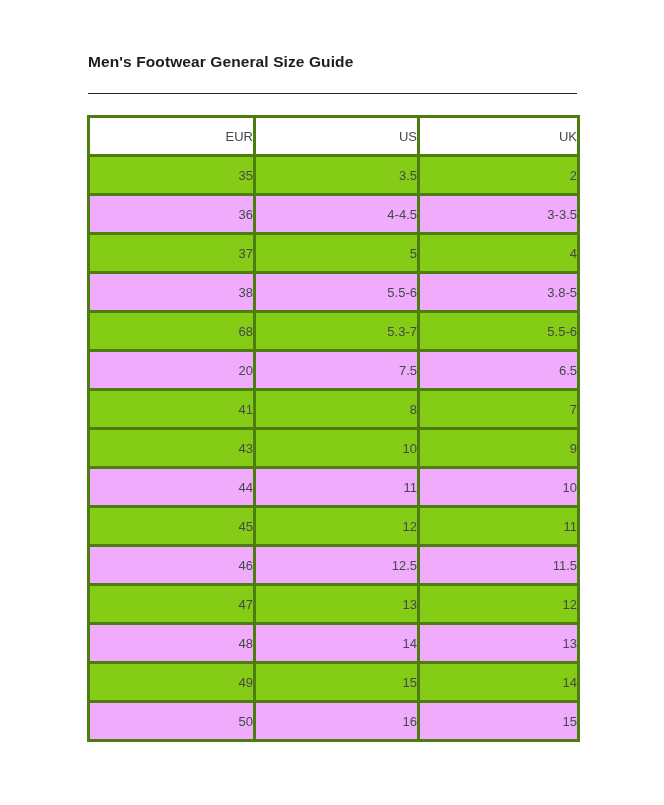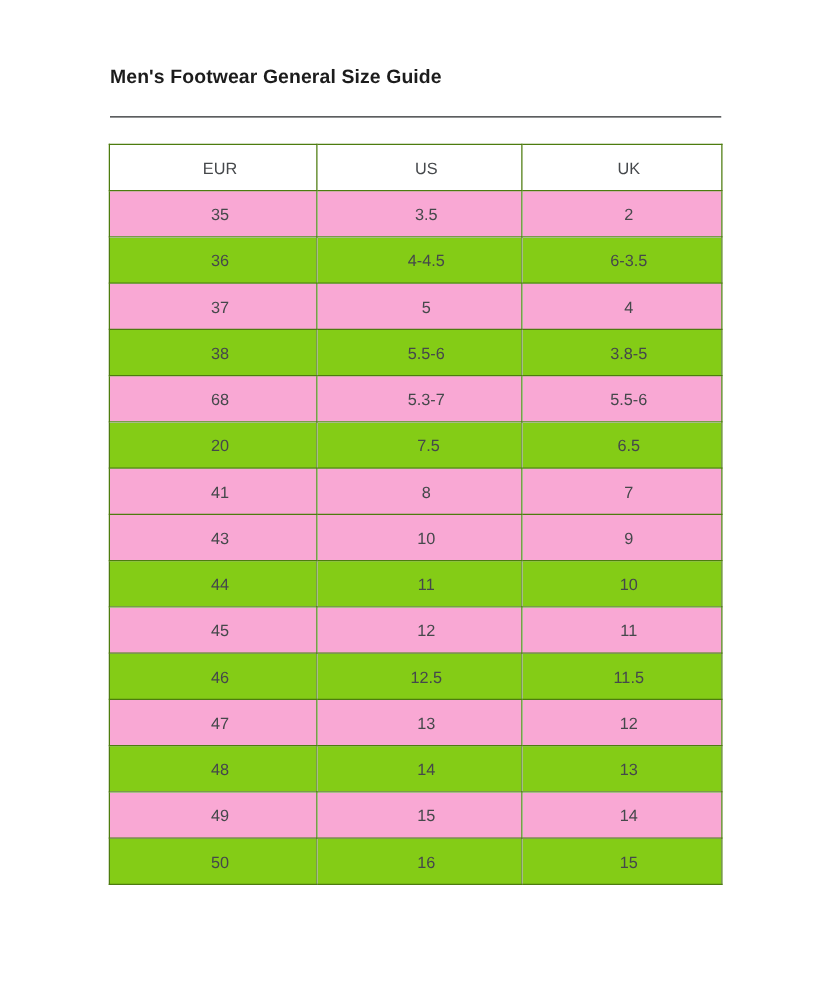--- a/index.html
+++ b/index.html
@@ -59,44 +59,44 @@
     table-layout: fixed;
     font-size: 13px;
   }
 
   table.size-table col.c-eur { width: 166px; }
   table.size-table col.c-us  { width: 164px; }
   table.size-table col.c-uk  { width: 160px; }
 
   table.size-table th,
   table.size-table td {
-    border: 1px solid #4d7c0f;
+    border: 3px solid #4d7c0f;
     height: 36px;
     padding: 0 0 0 11px;
-    text-align: center;
+    text-align: right;
     vertical-align: middle;
     font-weight: normal;
     color: #45484b;
     font-size: 13px;
     line-height: 17px;
     white-space: pre;
     overflow: hidden;
   }
 
   table.size-table thead th {
     background: #ffffff;
     color: #45484b;
   }
 
   table.size-table tbody tr.stripe td {
-    background: #f9a8d4;
+    background: #84cc16;
   }
 
   table.size-table tbody tr.plain td {
-    background: #84cc16;
+    background: #f0abfc;
   }
 </style>
 </head>
 <body>
 
 <div class="page">
   <div class="content">
 
     <h1 class="page-title">Men's Footwear General Size Guide</h1>
 
@@ -118,21 +118,21 @@
         </thead>
         <tbody>
             <tr class="stripe">
               <td>35</td>
               <td>3.5</td>
               <td>2</td>
             </tr>
             <tr class="plain">
               <td>36</td>
               <td>4-4.5</td>
-              <td>6-3.5</td>
+              <td>3-3.5</td>
             </tr>
             <tr class="stripe">
               <td>37</td>
               <td>5</td>
               <td>4</td>
             </tr>
             <tr class="plain">
               <td>38</td>
               <td>5.5-6</td>
               <td>3.8-5</td>

